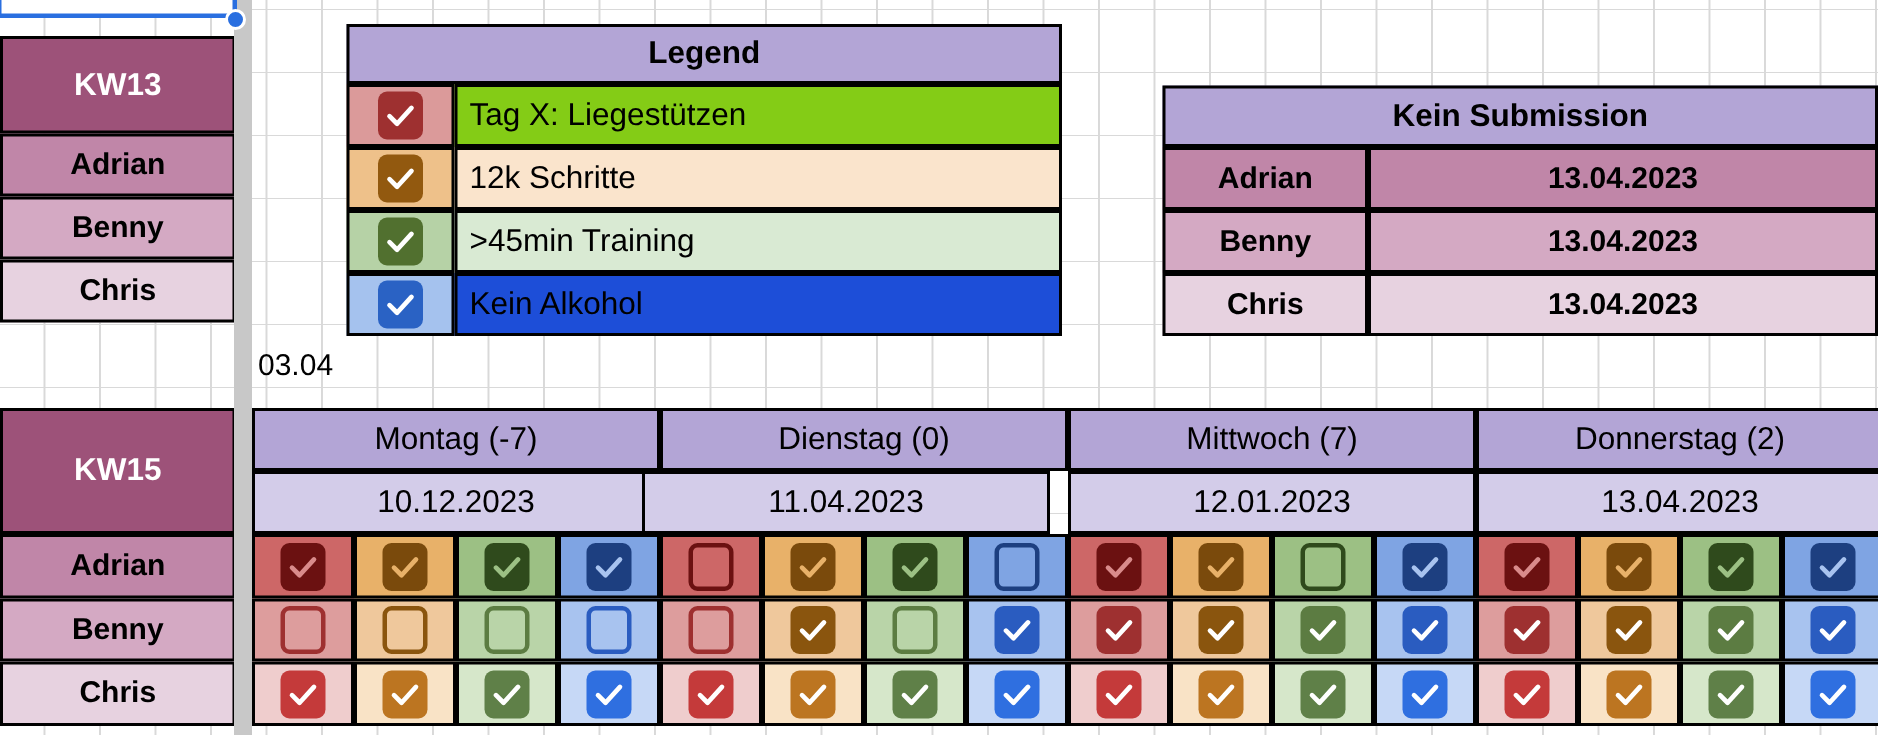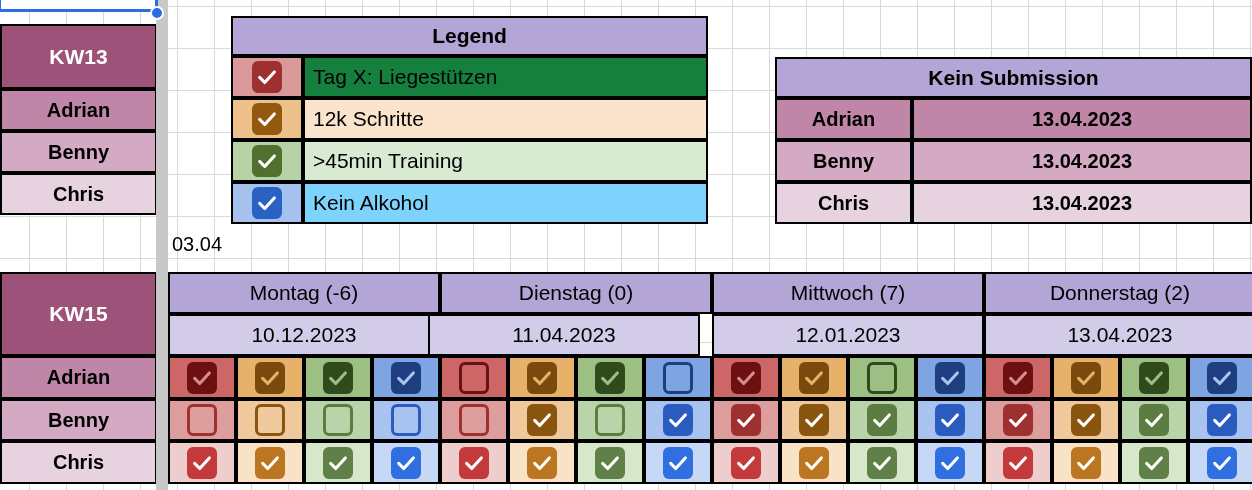--- a/index.html
+++ b/index.html
@@ -106,21 +106,21 @@
 <div class="cell bordered purple-hdr" style="left:231px;top:16px;width:477px;height:40px;font-size:21px;">Legend</div>
 
 <div id="legend-rows">
     <div class="cell bordered lg-box" style="left: 231px; top: 56px; width: 72px; height: 42px; background: rgb(219, 154, 154);">
       <div class="cb on" style="background: rgb(158, 48, 48);">
         <svg viewBox="0 0 24 24" fill="none" stroke="#ffffff" stroke-width="3.4" stroke-linecap="round" stroke-linejoin="round">
           <path d="M4 12.5 L9.5 18 L20 6.5"></path>
         </svg>
       </div>
     </div>
-    <div class="cell bordered lg-label" style="left: 303px; top: 56px; width: 405px; height: 42px; background: #15803d;">Tag X: Liegestützen</div>
+    <div class="cell bordered lg-label" style="left: 303px; top: 56px; width: 405px; height: 42px; background: #84cc16;">Tag X: Liegestützen</div>
     <div class="cell bordered lg-box" style="left: 231px; top: 98px; width: 72px; height: 42px; background: rgb(238, 193, 138);">
       <div class="cb on" style="background: rgb(146, 89, 15);">
         <svg viewBox="0 0 24 24" fill="none" stroke="#ffffff" stroke-width="3.4" stroke-linecap="round" stroke-linejoin="round">
           <path d="M4 12.5 L9.5 18 L20 6.5"></path>
         </svg>
       </div>
     </div>
     <div class="cell bordered lg-label" style="left: 303px; top: 98px; width: 405px; height: 42px; background: rgb(250, 228, 204);">12k Schritte</div>
     <div class="cell bordered lg-box" style="left: 231px; top: 140px; width: 72px; height: 42px; background: rgb(182, 210, 166);">
       <div class="cb on" style="background: rgb(81, 112, 47);">
@@ -130,42 +130,42 @@
       </div>
     </div>
     <div class="cell bordered lg-label" style="left: 303px; top: 140px; width: 405px; height: 42px; background: rgb(217, 234, 211);">&gt;45min Training</div>
     <div class="cell bordered lg-box" style="left: 231px; top: 182px; width: 72px; height: 42px; background: rgb(165, 194, 238);">
       <div class="cb on" style="background: rgb(42, 98, 196);">
         <svg viewBox="0 0 24 24" fill="none" stroke="#ffffff" stroke-width="3.4" stroke-linecap="round" stroke-linejoin="round">
           <path d="M4 12.5 L9.5 18 L20 6.5"></path>
         </svg>
       </div>
     </div>
-    <div class="cell bordered lg-label" style="left: 303px; top: 182px; width: 405px; height: 42px; background: #7dd3fc;">Kein Alkohol</div>
+    <div class="cell bordered lg-label" style="left: 303px; top: 182px; width: 405px; height: 42px; background: #1d4ed8;">Kein Alkohol</div>
   </div>
 
 <div class="cell bordered purple-hdr" style="left:775px;top:57px;width:477px;height:41px;font-size:21px;">Kein Submission</div>
 <div id="submission-rows">
     <div class="cell bordered" style="left: 775px; top: 98px; width: 137px; height: 42px; background: rgb(192, 134, 168); font-weight: bold; font-size: 20px;">Adrian</div>
     <div class="cell bordered" style="left: 912px; top: 98px; width: 340px; height: 42px; background: rgb(192, 134, 168); font-weight: bold; font-size: 20px;">13.04.2023</div>
     <div class="cell bordered" style="left: 775px; top: 140px; width: 137px; height: 42px; background: rgb(212, 169, 195); font-weight: bold; font-size: 20px;">Benny</div>
     <div class="cell bordered" style="left: 912px; top: 140px; width: 340px; height: 42px; background: rgb(212, 169, 195); font-weight: bold; font-size: 20px;">13.04.2023</div>
     <div class="cell bordered" style="left: 775px; top: 182px; width: 137px; height: 42px; background: rgb(231, 210, 224); font-weight: bold; font-size: 20px;">Chris</div>
     <div class="cell bordered" style="left: 912px; top: 182px; width: 340px; height: 42px; background: rgb(231, 210, 224); font-weight: bold; font-size: 20px;">13.04.2023</div>
   </div>
 
 <div id="frozen-divider-bottom" style="position:absolute;left:156px;top:264px;width:12px;height:226px;background:#c8c8c8;z-index:6;"></div>
 
 <div class="cell bordered hdr-kw" style="left:0;top:272px;width:157px;height:84px;">KW15</div>
 <div class="cell bordered sub-a" style="left:0;top:356px;width:157px;height:43px;">Adrian</div>
 <div class="cell bordered sub-b" style="left:0;top:399px;width:157px;height:42px;">Benny</div>
 <div class="cell bordered sub-c" style="left:0;top:441px;width:157px;height:43px;">Chris</div>
 
 <div id="day-headers">
-    <div class="cell bordered purple-day" style="left: 168px; top: 272px; width: 272px; height: 42px;">Montag (-6)</div>
+    <div class="cell bordered purple-day" style="left: 168px; top: 272px; width: 272px; height: 42px;">Montag (-7)</div>
     <div class="cell bordered purple-date" style="left: 168px; top: 314px; width: 272px; height: 42px;">10.12.2023</div>
     <div class="cell bordered purple-day" style="left: 440px; top: 272px; width: 272px; height: 42px;">Dienstag (0)</div>
     <div class="cell bordered purple-date" style="left: 428px; top: 314px; width: 272px; height: 42px;">11.04.2023</div>
     <div class="cell bordered purple-day" style="left: 712px; top: 272px; width: 272px; height: 42px;">Mittwoch (7)</div>
     <div class="cell bordered purple-date" style="left: 712px; top: 314px; width: 272px; height: 42px;">12.01.2023</div>
     <div class="cell bordered purple-day" style="left: 984px; top: 272px; width: 272px; height: 42px;">Donnerstag (2)</div>
     <div class="cell bordered purple-date" style="left: 984px; top: 314px; width: 272px; height: 42px;">13.04.2023</div>
   </div>
 <div id="check-grid">
     <div class="cbcell" style="left: 168px; top: 356px; width: 68px; height: 43px; background: rgb(205, 103, 103);">

